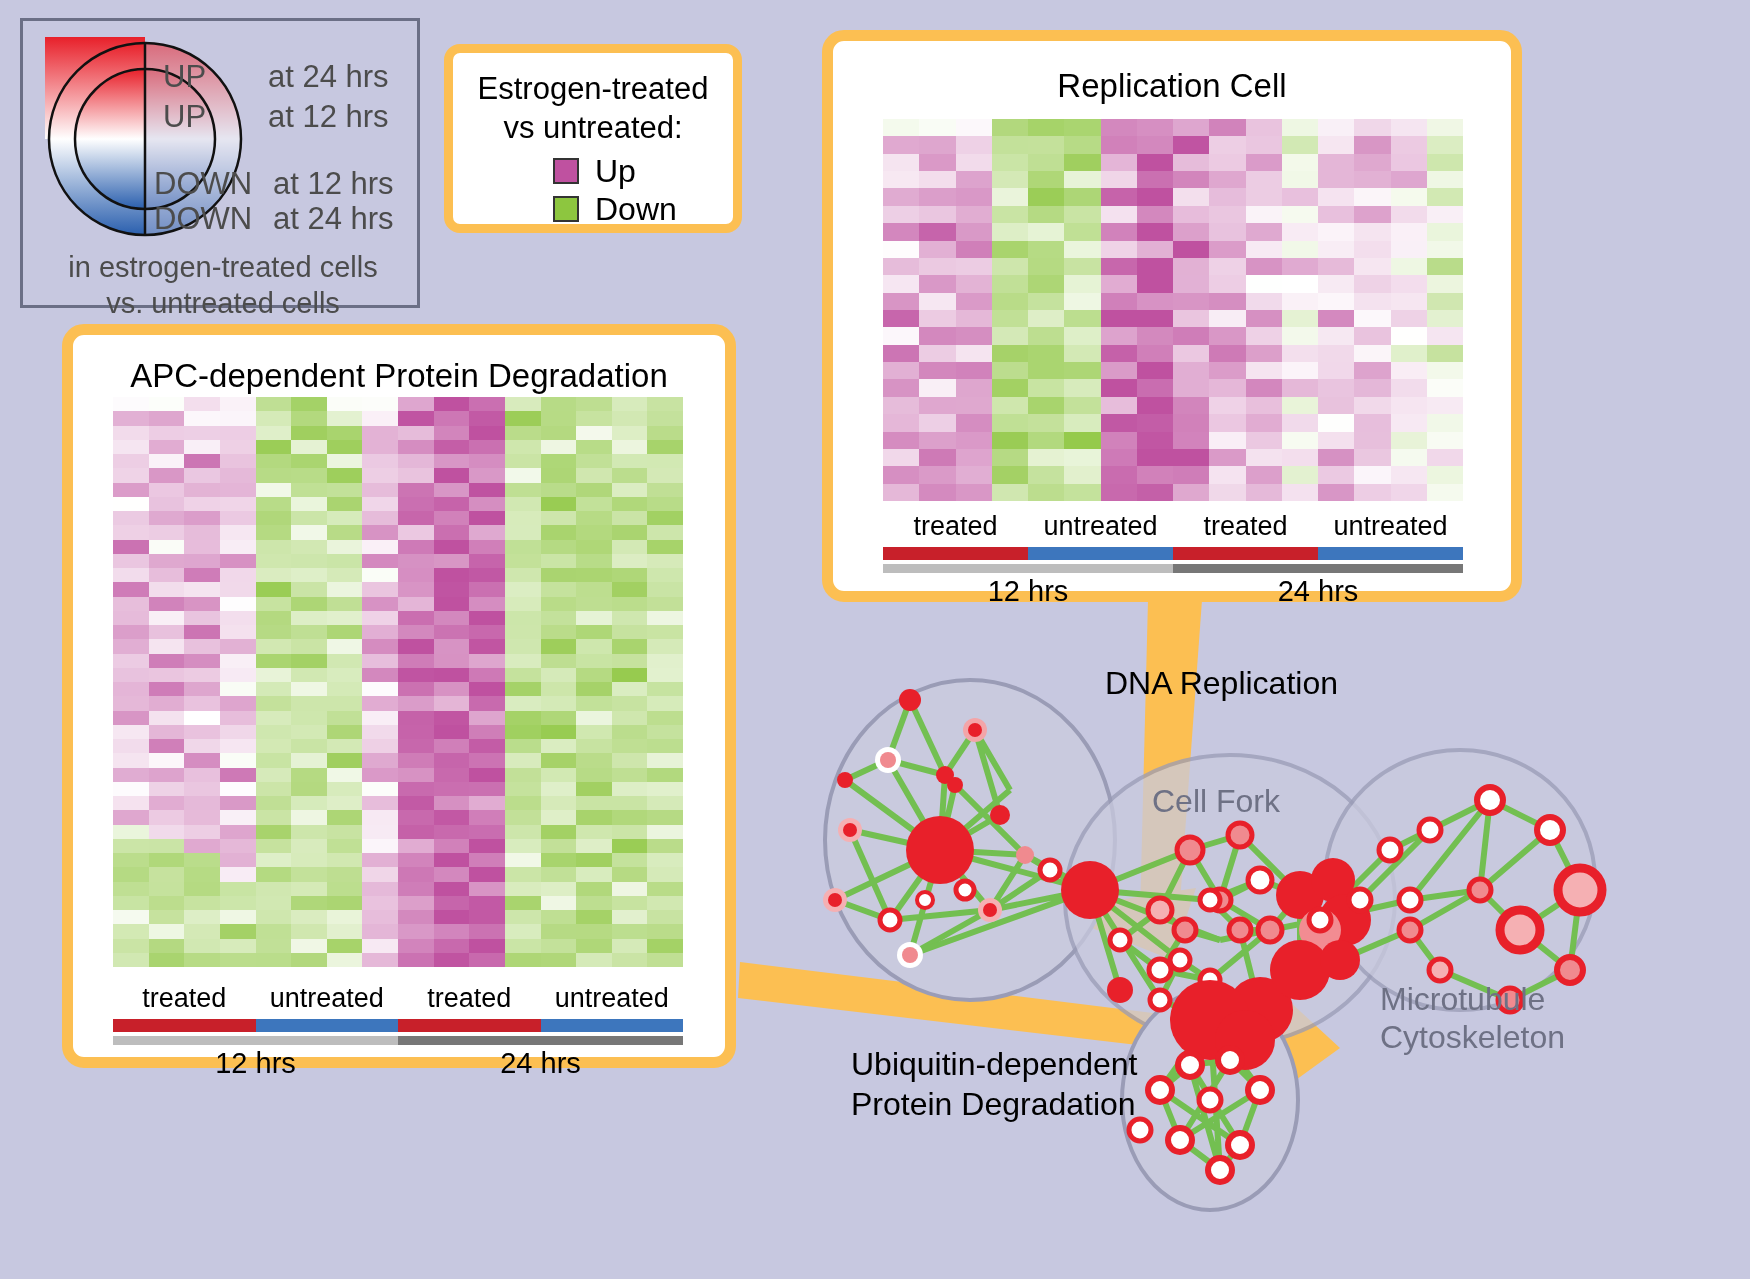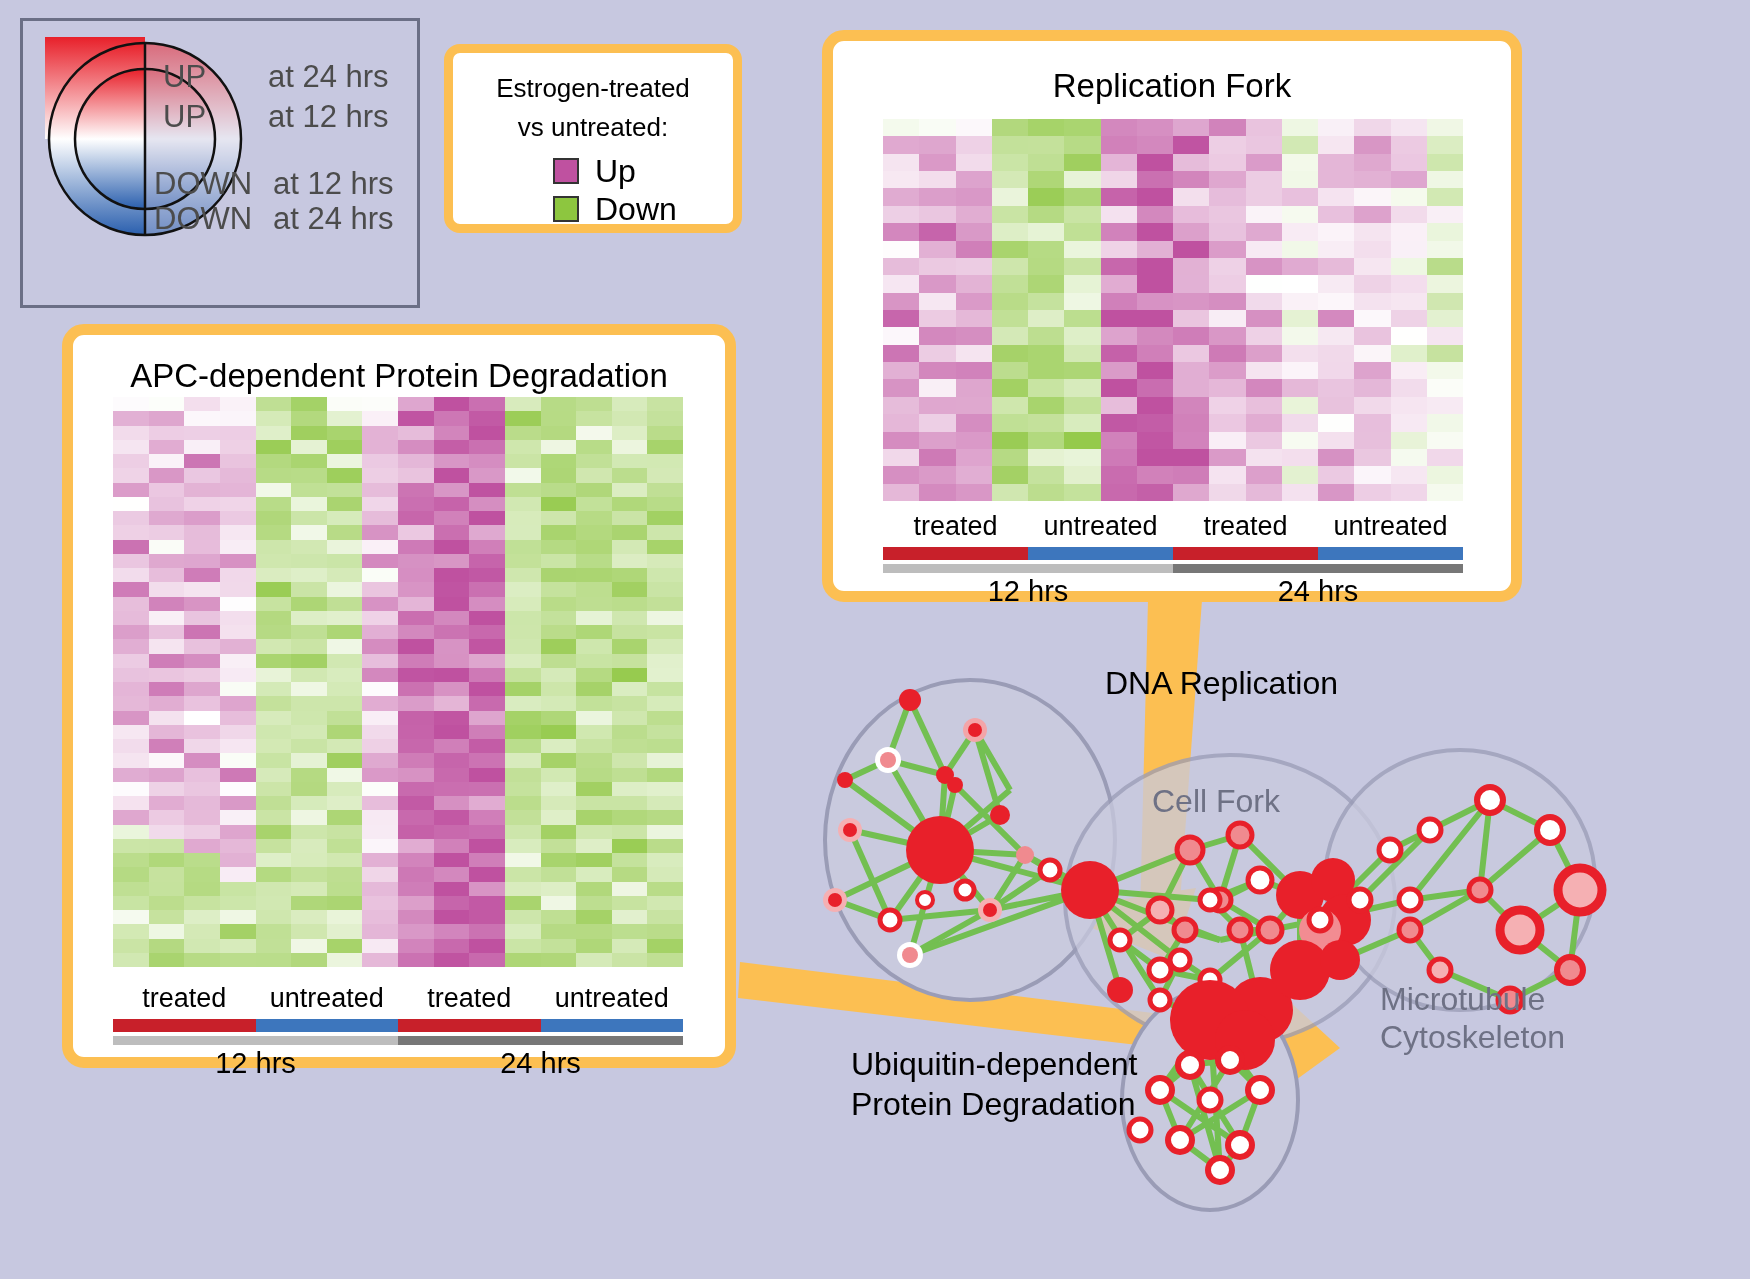--- a/index.html
+++ b/index.html
@@ -29,21 +29,21 @@
   #w-dat24{left:250px;top:180px;}
   #wheel-cap{position:absolute;left:0;top:228px;width:400px;text-align:center;
     color:#4c4c4c;font-size:29px;line-height:36px;}
 
   
   #ud-box{
     position:absolute;left:444px;top:44px;width:298px;height:189px;
     background:#ffffff;border:9px solid #fcbf52;border-radius:16px;box-sizing:border-box;
   }
   #ud-title{position:absolute;left:0;top:16px;width:100%;text-align:center;
-    font-size:26px;line-height:39px;color:#000;}
+    font-size:31px;line-height:39px;color:#000;}
   .ud-row{position:absolute;left:100px;display:flex;align-items:center;gap:16px;}
   #ud-up{top:102px;}
   #ud-down{top:140px;}
   .swatch{width:26px;height:26px;border:2px solid #333;box-sizing:border-box;}
   .ud-lbl{font-size:32px;color:#000;line-height:32px;}
 
   
   .panel{
     position:absolute;background:#ffffff;border:11px solid #fcbf52;
     border-radius:22px;box-sizing:border-box;
@@ -276,37 +276,39 @@
       </svg>
     </div>
     <div class="wheel-txt" id="w-up24">UP</div>
     <div class="wheel-txt" id="w-at24">at 24 hrs</div>
     <div class="wheel-txt" id="w-up12">UP</div>
     <div class="wheel-txt" id="w-at12">at 12 hrs</div>
     <div class="wheel-txt" id="w-dn12">DOWN</div>
     <div class="wheel-txt" id="w-dat12">at 12 hrs</div>
     <div class="wheel-txt" id="w-dn24">DOWN</div>
     <div class="wheel-txt" id="w-dat24">at 24 hrs</div>
+    <div id="wheel-cap" style="white-space:pre-line">in estrogen-treated cells
+vs. untreated cells</div>
   </div>
 
   <div id="ud-box">
     <div id="ud-title" style="white-space:pre-line">Estrogen-treated
 vs untreated:</div>
     <div class="ud-row" id="ud-up">
       <span class="swatch" style="background:#bf51a0"></span>
       <span class="ud-lbl">Up</span>
     </div>
     <div class="ud-row" id="ud-down">
       <span class="swatch" style="background:#8dc63f"></span>
       <span class="ud-lbl">Down</span>
     </div>
   </div>
 
   <div class="panel" id="panel-rf">
-    <div class="panel-title" id="rf-title">Replication Fork</div>
+    <div class="panel-title" id="rf-title">Replication Cell</div>
     <div class="heat" id="rf-heat" style="grid-template-columns: repeat(16, 1fr); grid-template-rows: repeat(22, 1fr);">
         <div class="hcell" style="background:rgb(244,250,237)"></div>
         <div class="hcell" style="background:rgb(249,252,245)"></div>
         <div class="hcell" style="background:rgb(252,248,251)"></div>
         <div class="hcell" style="background:rgb(178,216,125)"></div>
         <div class="hcell" style="background:rgb(166,211,105)"></div>
         <div class="hcell" style="background:rgb(170,213,112)"></div>
         <div class="hcell" style="background:rgb(211,136,190)"></div>
         <div class="hcell" style="background:rgb(214,143,194)"></div>
         <div class="hcell" style="background:rgb(222,166,207)"></div>

